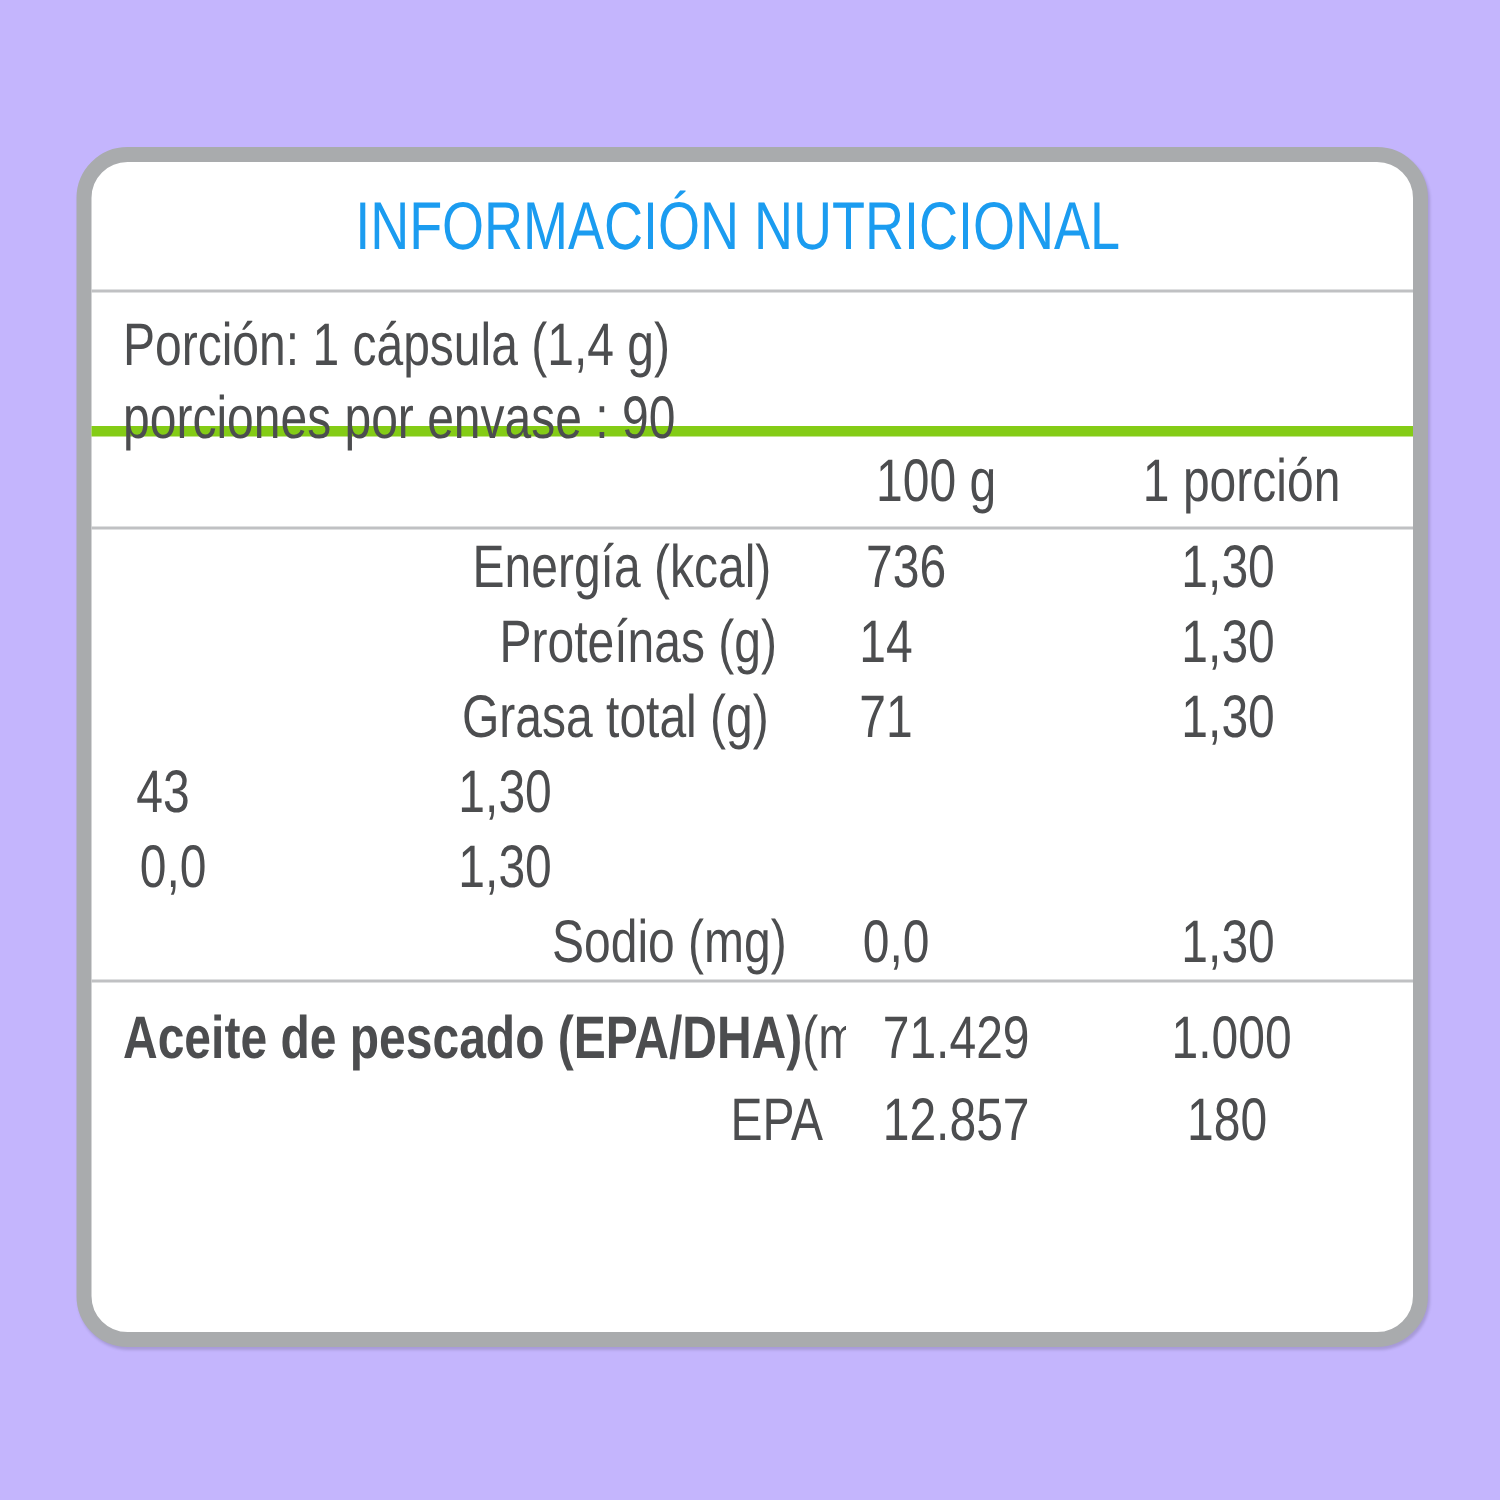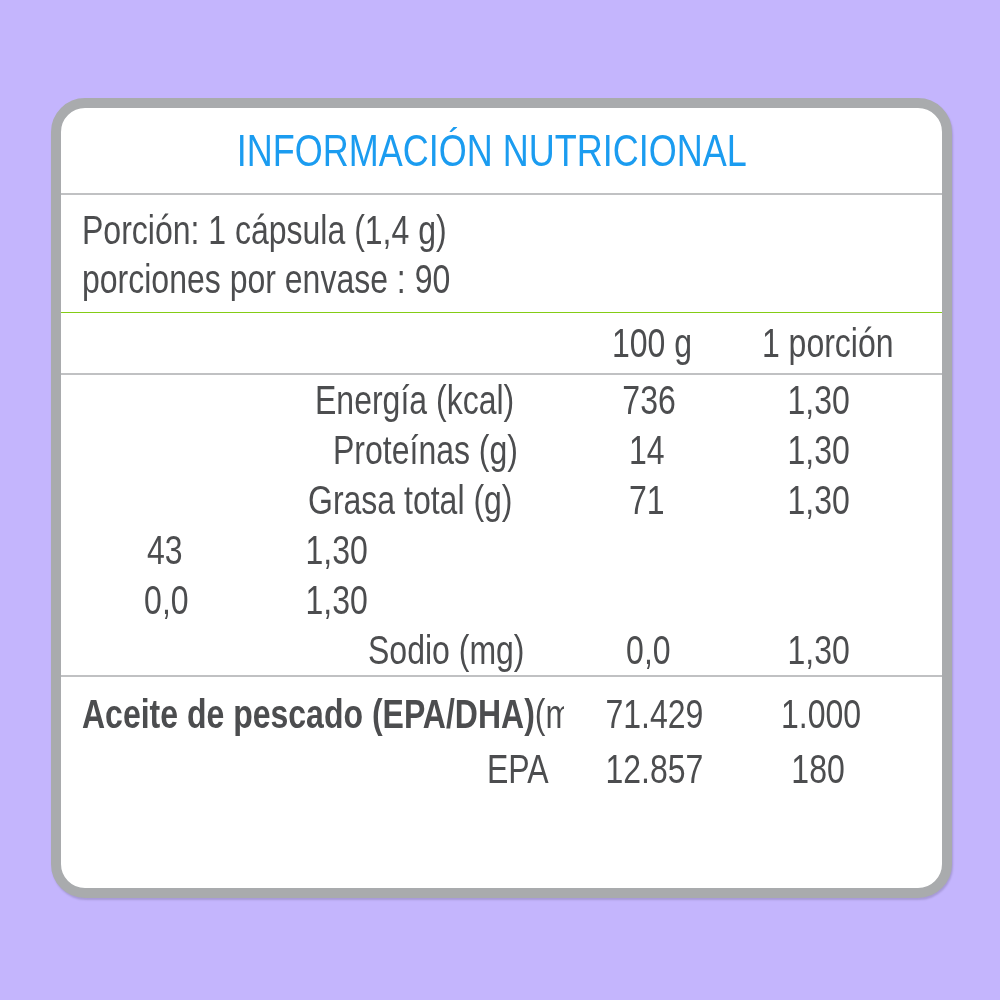--- a/index.html
+++ b/index.html
@@ -47,22 +47,22 @@
   .title-section {
     height: 87px;
     display: flex;
     align-items: center;
     justify-content: center;
     border-bottom: 2px solid #c0c1c3;
     color: #1b9cf0;
     font-size: 45px;
   }
   .serving-section {
-    height: 118px;
-    border-bottom: 1px solid #84cc16;
+    height: 96px;
+    border-bottom: 7px solid #84cc16;
     padding-top: 11px;
     line-height: 49px;
   }
   .header-row {
     height: 62px;
     border-bottom: 2px solid #c0c1c3;
     display: flex;
     align-items: center;
   }
   .row {
@@ -71,21 +71,21 @@
     align-items: center;
   }
   .supplement-section {
     border-top: 2px solid #c0c1c3;
     padding-top: 10px;
   }
   .supplement-section .row { height: 55px; }
 
   .cell { display: block; }
   .cell.label { flex: 1 1 auto; text-align: right; overflow: hidden; }
-  .cell.v1 { width: 157px; text-align: center; flex: 0 0 auto; }
+  .cell.v1 { width: 157px; text-align: left; flex: 0 0 auto; }
   .cell.v2 { width: 180px; text-align: center; flex: 0 0 auto; }
   .bold { font-weight: bold; }
 </style>
 </head>
 <body>
 
 <div class="canvas">
   <div class="panel">
 
     <div class="title-section section">

